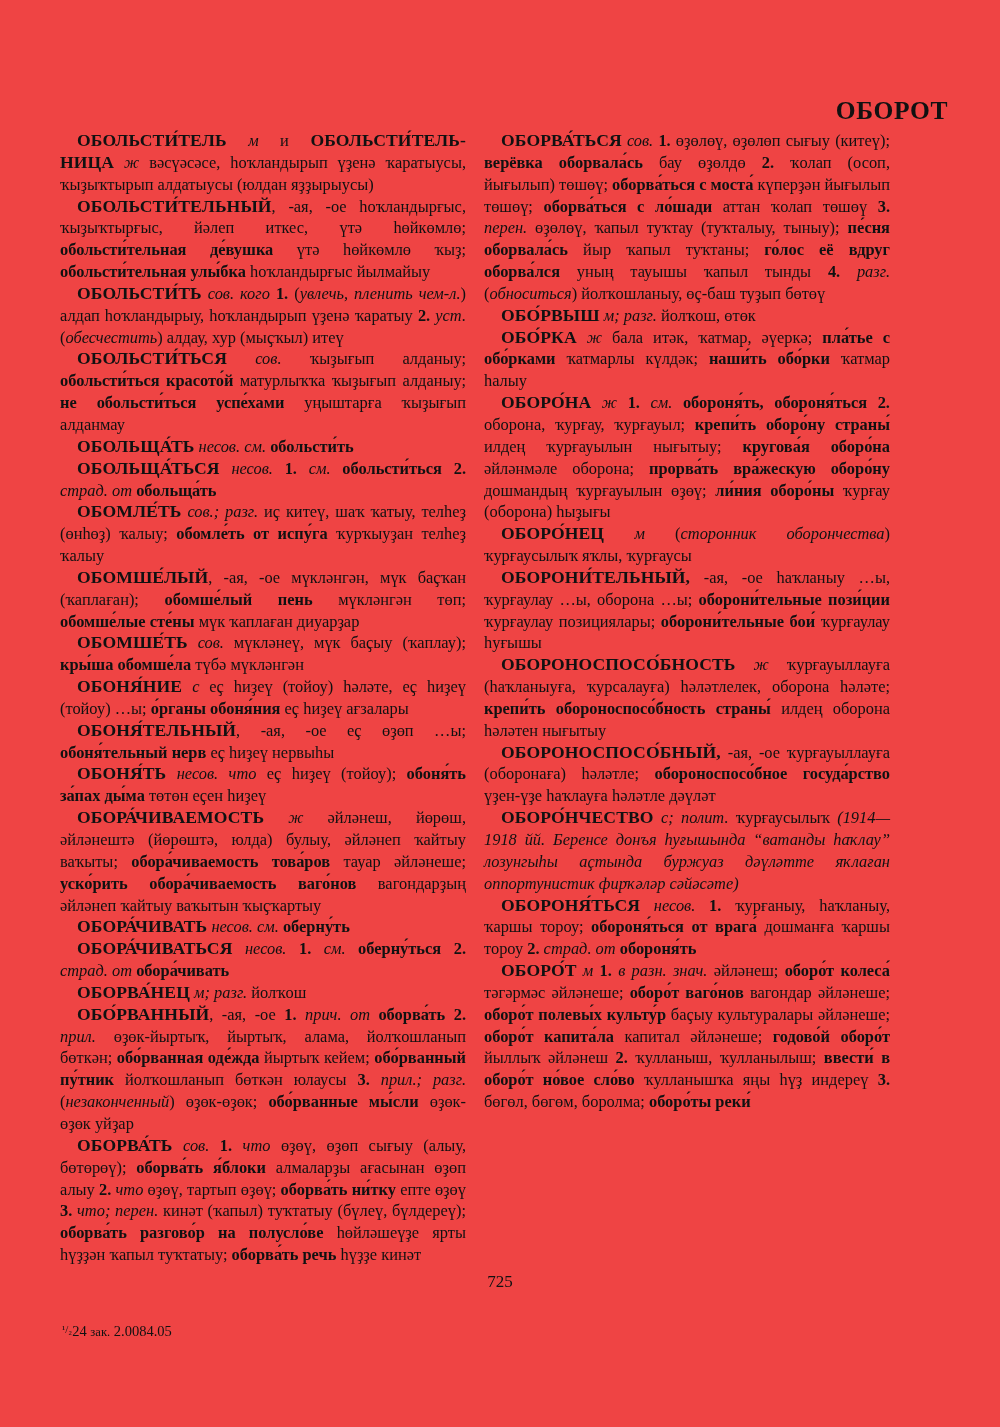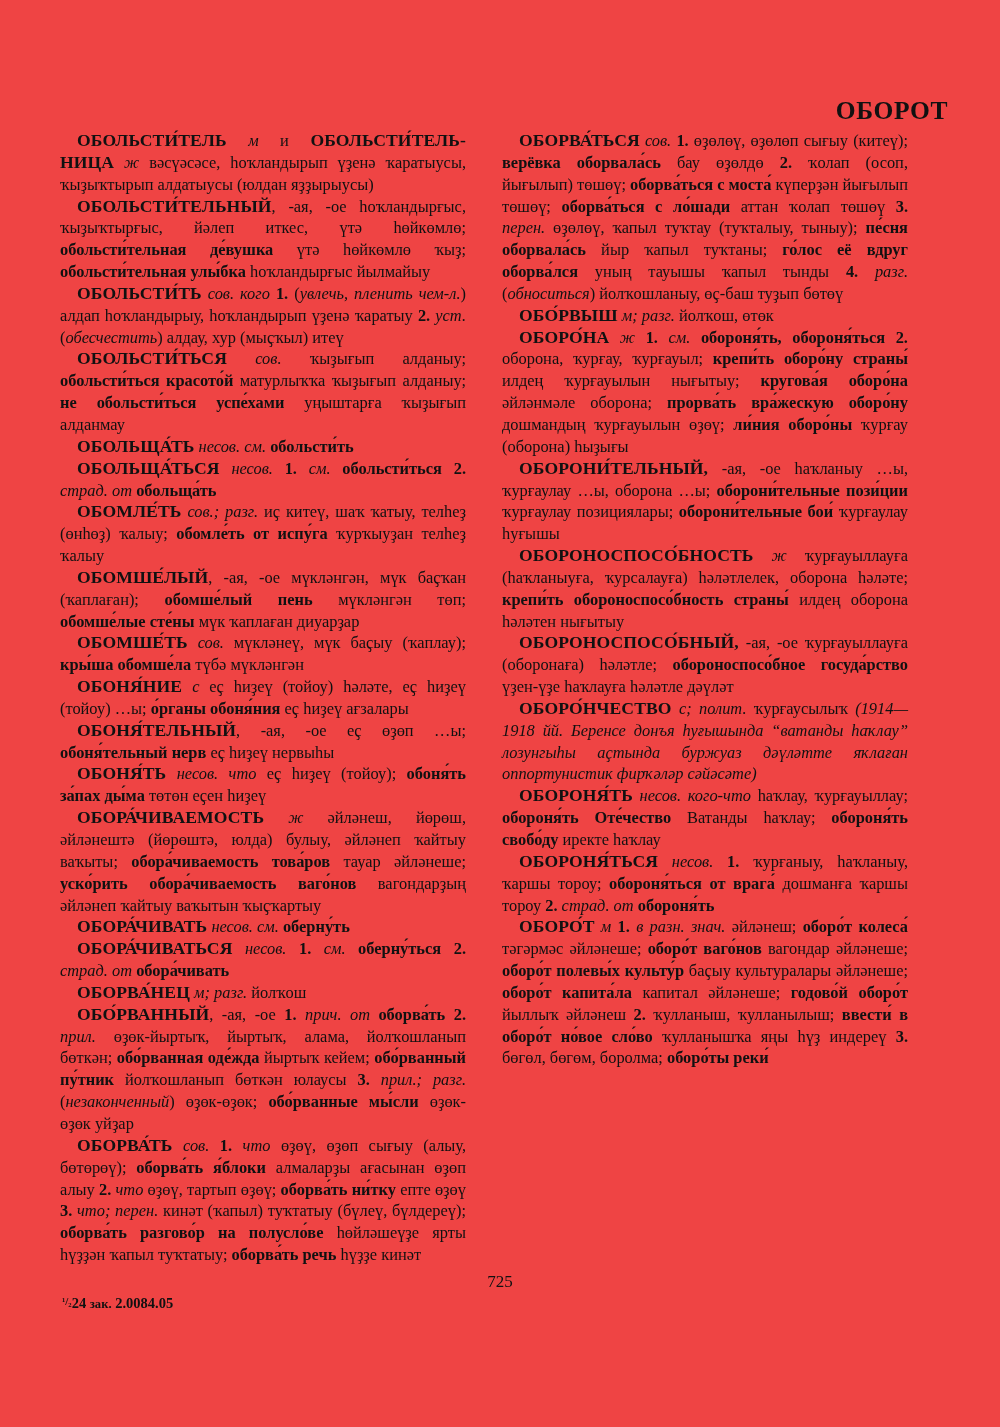--- a/index.html
+++ b/index.html
@@ -41,21 +41,21 @@
   }
 
   
   #columns {
     position: absolute;
     top: 130px;
     left: 60px;
     width: 888px;
     height: 1148px;
     display: flex;
-    gap: 36px;
+    gap: 18px;
     align-items: flex-start;
   }
   .col {
     width: 406px;
     flex: 0 0 406px;
   }
 
   .entry {
     margin: 0;
     padding: 0;
@@ -93,25 +93,24 @@
   #folio {
     position: absolute;
     top: 1272px;
     left: 0;
     width: 1000px;
     text-align: center;
     font-size: 17px;
   }
   #signature {
     position: absolute;
-    top: 1295px;
+    top: 1323px;
     left: 62px;
     font-size: 14.5px;
     white-space: nowrap;
-    font-weight: bold;
   }
   #signature .frac {
     font-size: 11px;
     vertical-align: 0.28em;
   }
   #signature .sigsmall {
     font-size: 12.6px;
   }
 </style>
 </head>
@@ -140,26 +139,27 @@
         <p class="entry"><span class="hw">ОБОРА́ЧИВАЕМОСТЬ</span><span class="tr"> </span><span class="gram">ж</span><span class="tr"> әйләнеш, йөрөш, әйләнештә (йөрөштә, юлда) булыу, әйләнеп ҡайтыу ваҡыты; </span><span class="phr">обора́чиваемость това́ров</span><span class="tr"> тауар әйләнеше; </span><span class="phr">уско́рить обора́чиваемость ваго́нов</span><span class="tr"> вагондарҙың әйләнеп ҡайтыу ваҡытын ҡыҫҡартыу</span></p>
         <p class="entry"><span class="hw">ОБОРА́ЧИВАТЬ</span><span class="tr"> </span><span class="gram">несов. см.</span><span class="tr"> </span><span class="phr">оберну́ть</span></p>
         <p class="entry"><span class="hw">ОБОРА́ЧИВАТЬСЯ</span><span class="tr"> </span><span class="gram">несов.</span><span class="tr"> </span><span class="num">1.</span><span class="tr"> </span><span class="gram">см.</span><span class="tr"> </span><span class="phr">оберну́ться</span><span class="tr"> </span><span class="num">2.</span><span class="tr"> </span><span class="gram">страд. от</span><span class="tr"> </span><span class="phr">обора́чивать</span></p>
         <p class="entry"><span class="hw">ОБОРВА́НЕЦ</span><span class="tr"> </span><span class="gram">м; разг.</span><span class="tr"> йолҡош</span></p>
         <p class="entry"><span class="hw">ОБО́РВАННЫЙ</span><span class="tr">, -ая, -ое </span><span class="num">1.</span><span class="tr"> </span><span class="gram">прич. от</span><span class="tr"> </span><span class="phr">оборва́ть</span><span class="tr"> </span><span class="num">2.</span><span class="tr"> </span><span class="gram">прил.</span><span class="tr"> өҙөк-йыртыҡ, йыртыҡ, алама, йолҡошланып бөткән; </span><span class="phr">обо́рванная оде́жда</span><span class="tr"> йыртыҡ кейем; </span><span class="phr">обо́рванный пу́тник</span><span class="tr"> йолҡошланып бөткән юлаусы </span><span class="num">3.</span><span class="tr"> </span><span class="gram">прил.; разг.</span><span class="tr"> (</span><span class="gram">незаконченный</span><span class="tr">) өҙөк-өҙөк; </span><span class="phr">обо́рванные мы́сли</span><span class="tr"> өҙөк-өҙөк уйҙар</span></p>
         <p class="entry"><span class="hw">ОБОРВА́ТЬ</span><span class="tr"> </span><span class="gram">сов.</span><span class="tr"> </span><span class="num">1.</span><span class="tr"> </span><span class="gram">что</span><span class="tr"> өҙөү, өҙөп сығыу (алыу, бөтөрөү); </span><span class="phr">оборва́ть я́блоки</span><span class="tr"> алмаларҙы ағасынан өҙөп алыу </span><span class="num">2.</span><span class="tr"> </span><span class="gram">что</span><span class="tr"> өҙөү, тартып өҙөү; </span><span class="phr">оборва́ть ни́тку</span><span class="tr"> епте өҙөү </span><span class="num">3.</span><span class="tr"> </span><span class="gram">что; перен.</span><span class="tr"> кинәт (ҡапыл) туҡтатыу (бүлеү, бүлдереү); </span><span class="phr">оборва́ть разгово́р на полусло́ве</span><span class="tr"> һөйләшеүҙе ярты һүҙҙән ҡапыл туҡтатыу; </span><span class="phr">оборва́ть речь</span><span class="tr"> һүҙҙе кинәт</span></p>
       </div>
     <div class="col" id="col-right">
         <p class="entry"><span class="hw">ОБОРВА́ТЬСЯ</span><span class="tr"> </span><span class="gram">сов.</span><span class="tr"> </span><span class="num">1.</span><span class="tr"> өҙөлөү, өҙөлөп сығыу (китеү); </span><span class="phr">верёвка оборвала́сь</span><span class="tr"> бау өҙөлдө </span><span class="num">2.</span><span class="tr"> ҡолап (осоп, йығылып) төшөү; </span><span class="phr">оборва́ться с моста́</span><span class="tr"> күперҙән йығылып төшөү; </span><span class="phr">оборва́ться с ло́шади</span><span class="tr"> аттан ҡолап төшөү </span><span class="num">3.</span><span class="tr"> </span><span class="gram">перен.</span><span class="tr"> өҙөлөү, ҡапыл туҡтау (туҡталыу, тыныу); </span><span class="phr">пе́сня оборвала́сь</span><span class="tr"> йыр ҡапыл туҡтаны; </span><span class="phr">го́лос её вдруг оборва́лся</span><span class="tr"> уның тауышы ҡапыл тынды </span><span class="num">4.</span><span class="tr"> </span><span class="gram">разг.</span><span class="tr"> (</span><span class="gram">обноситься</span><span class="tr">) йолҡошланыу, өҫ-баш туҙып бөтөү</span></p>
         <p class="entry"><span class="hw">ОБО́РВЫШ</span><span class="tr"> </span><span class="gram">м; разг.</span><span class="tr"> йолҡош, өтөк</span></p>
+        <p class="entry"><span class="hw">ОБО́РКА</span><span class="tr"> </span><span class="gram">ж</span><span class="tr"> бала итәк, ҡатмар, әүеркә; </span><span class="phr">пла́тье с обо́рками</span><span class="tr"> ҡатмарлы күлдәк; </span><span class="phr">наши́ть обо́рки</span><span class="tr"> ҡатмар һалыу</span></p>
         <p class="entry"><span class="hw">ОБОРО́НА</span><span class="tr"> </span><span class="gram">ж</span><span class="tr"> </span><span class="num">1.</span><span class="tr"> </span><span class="gram">см.</span><span class="tr"> </span><span class="phr">обороня́ть, обороня́ться</span><span class="tr"> </span><span class="num">2.</span><span class="tr"> оборона, ҡурғау, ҡурғауыл; </span><span class="phr">крепи́ть оборо́ну страны́</span><span class="tr"> илдең ҡурғауылын нығытыу; </span><span class="phr">кругова́я оборо́на</span><span class="tr"> әйләнмәле оборона; </span><span class="phr">прорва́ть вра́жескую оборо́ну</span><span class="tr"> дошмандың ҡурғауылын өҙөү; </span><span class="phr">ли́ния оборо́ны</span><span class="tr"> ҡурғау (оборона) һыҙығы</span></p>
+        <p class="entry"><span class="hw">ОБОРО́НЕЦ</span><span class="tr"> </span><span class="gram">м</span><span class="tr"> (</span><span class="gram">сторонник оборончества</span><span class="tr">) ҡурғаусылыҡ яҡлы, ҡурғаусы</span></p>
         <p class="entry"><span class="hw">ОБОРОНИ́ТЕЛЬНЫЙ,</span><span class="tr"> -ая, -ое һаҡланыу …ы, ҡурғаулау …ы, оборона …ы; </span><span class="phr">оборони́тельные пози́ции</span><span class="tr"> ҡурғаулау позициялары; </span><span class="phr">оборони́тельные бои́</span><span class="tr"> ҡурғаулау һуғышы</span></p>
         <p class="entry"><span class="hw">ОБОРОНОСПОСО́БНОСТЬ</span><span class="tr"> </span><span class="gram">ж</span><span class="tr"> ҡурғауыллауға (һаҡланыуға, ҡурсалауға) һәләтлелек, оборона һәләте; </span><span class="phr">крепи́ть обороноспосо́бность страны́</span><span class="tr"> илдең оборона һәләтен нығытыу</span></p>
         <p class="entry"><span class="hw">ОБОРОНОСПОСО́БНЫЙ,</span><span class="tr"> -ая, -ое ҡурғауыллауға (оборонаға) һәләтле; </span><span class="phr">обороноспосо́бное госуда́рство</span><span class="tr"> үҙен-үҙе һаҡлауға һәләтле дәүләт</span></p>
         <p class="entry"><span class="hw">ОБОРО́НЧЕСТВО</span><span class="tr"> </span><span class="gram">с; полит.</span><span class="tr"> ҡурғаусылыҡ </span><span class="gram">(1914—1918 йй. Беренсе донъя һуғышында “ватанды һаҡлау” лозунгыһы аҫтында буржуаз дәүләтте яҡлаған оппортунистик фирҡәләр сәйәсәте)</span></p>
-        <p class="entry"><span class="hw">ОБОРОНЯ́ТЬ</span><span class="tr"> </span><span class="gram">несов. кого-что</span><span class="tr"> һаҡлау, ҡурғауыллау; </span><span class="phr">обороня́ть Оте́чество</span><span class="tr"> Ватанды һаҡлау; </span><span class="phr">обороня́ть свобо́ду</span><span class="tr"> иректе һаҡлау</span></p>
         <p class="entry"><span class="hw">ОБОРОНЯ́ТЬСЯ</span><span class="tr"> </span><span class="gram">несов.</span><span class="tr"> </span><span class="num">1.</span><span class="tr"> ҡурғаныу, һаҡланыу, ҡаршы тороу; </span><span class="phr">обороня́ться от врага́</span><span class="tr"> дошманға ҡаршы тороу </span><span class="num">2.</span><span class="tr"> </span><span class="gram">страд. от</span><span class="tr"> </span><span class="phr">обороня́ть</span></p>
         <p class="entry"><span class="hw">ОБОРО́Т</span><span class="tr"> </span><span class="gram">м</span><span class="tr"> </span><span class="num">1.</span><span class="tr"> </span><span class="gram">в разн. знач.</span><span class="tr"> әйләнеш; </span><span class="phr">оборо́т колеса́</span><span class="tr"> тәгәрмәс әйләнеше; </span><span class="phr">оборо́т ваго́нов</span><span class="tr"> вагондар әйләнеше; </span><span class="phr">оборо́т полевы́х культу́р</span><span class="tr"> баҫыу культуралары әйләнеше; </span><span class="phr">оборо́т капита́ла</span><span class="tr"> капитал әйләнеше; </span><span class="phr">годово́й оборо́т</span><span class="tr"> йыллыҡ әйләнеш </span><span class="num">2.</span><span class="tr"> ҡулланыш, ҡулланылыш; </span><span class="phr">ввести́ в оборо́т но́вое сло́во</span><span class="tr"> ҡулланышҡа яңы һүҙ индереү </span><span class="num">3.</span><span class="tr"> бөгөл, бөгөм, боролма; </span><span class="phr">оборо́ты реки́</span></p>
       </div>
   </div>
 
   <div id="folio">725</div>
 
   <div id="signature">
     <span class="frac">¹/₂</span><span>24</span>
     <span class="sigsmall">зак.</span>

